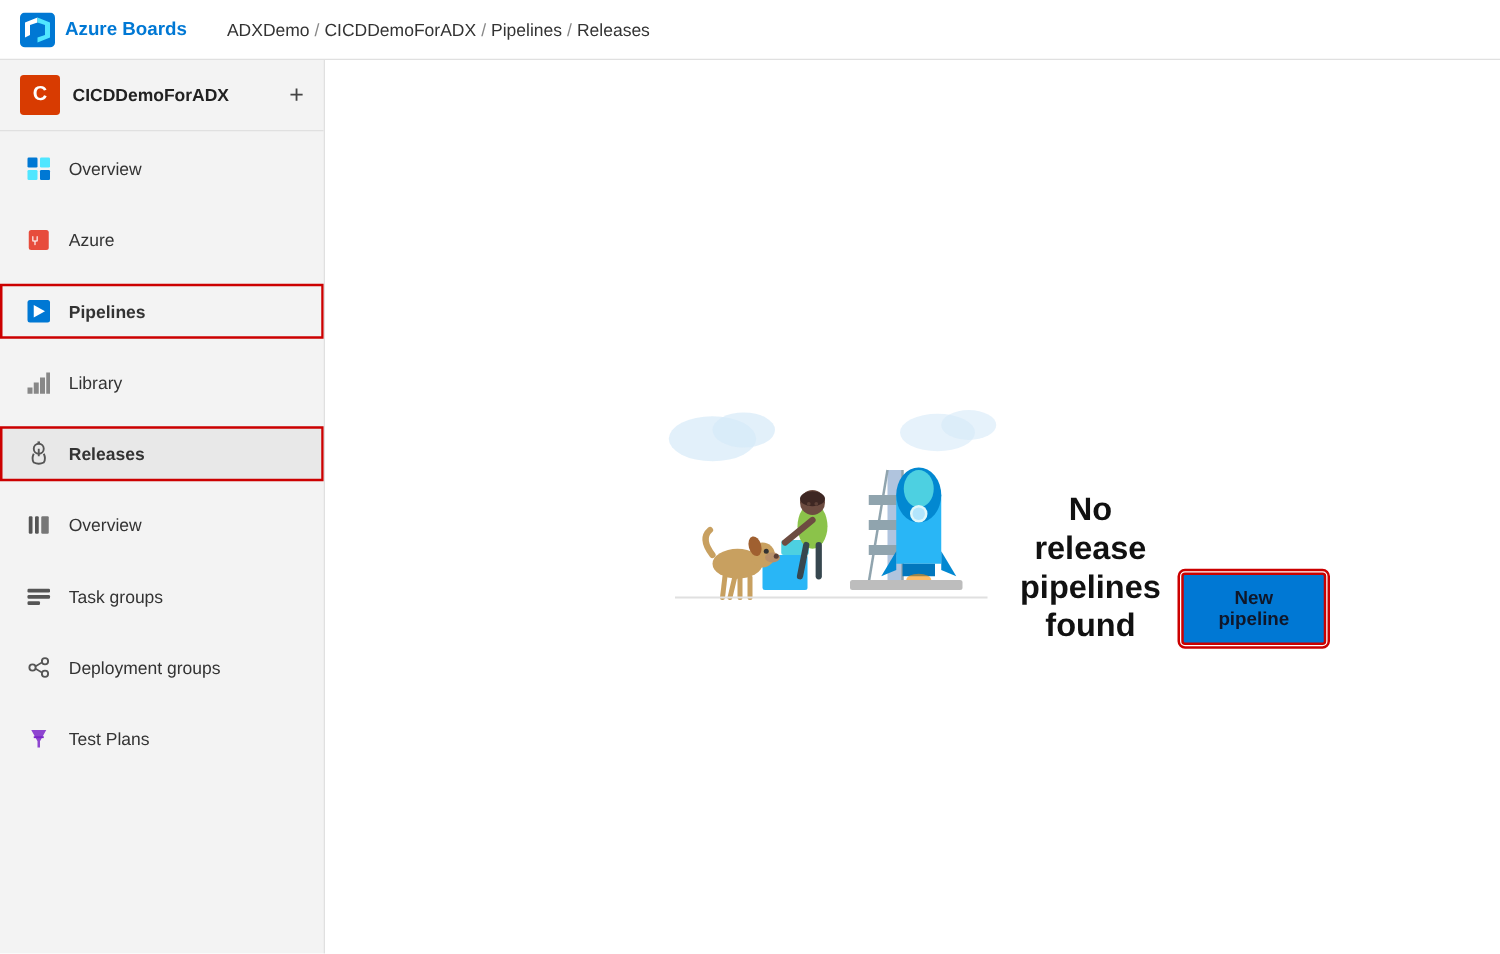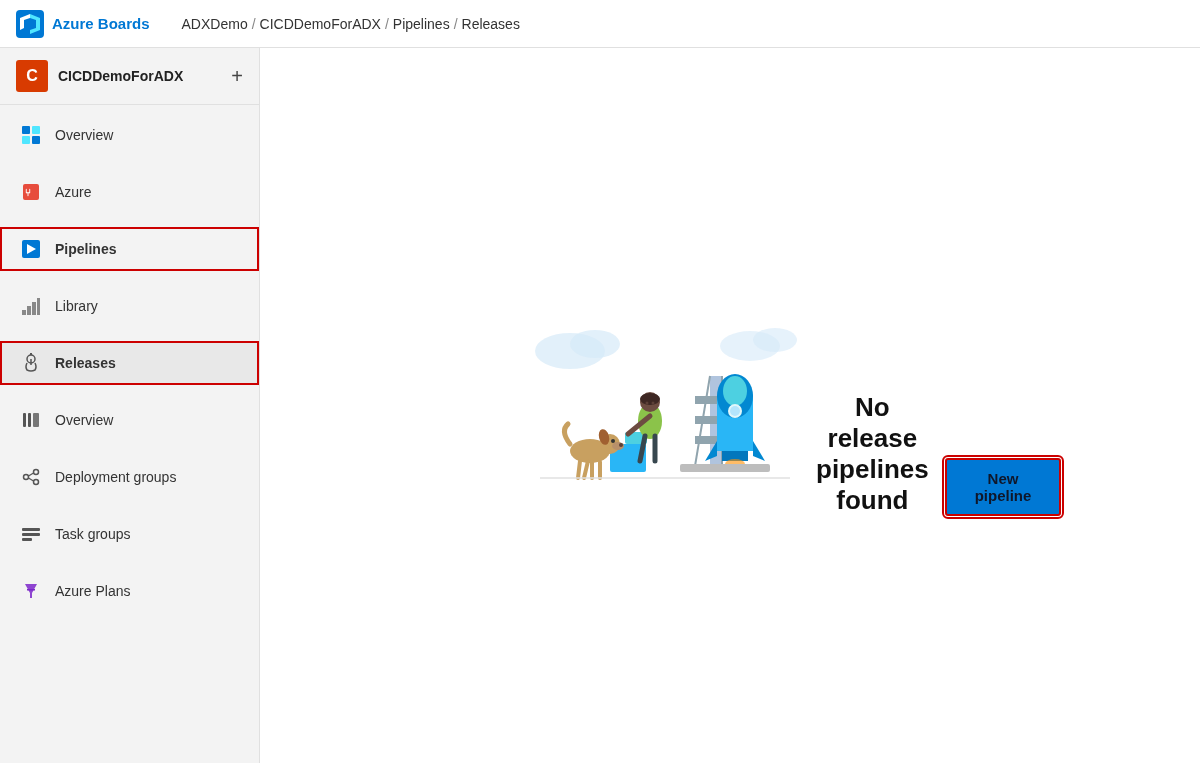--- a/index.html
+++ b/index.html
@@ -306,51 +306,51 @@
           <svg width="20" height="20" viewBox="0 0 20 20" fill="none" xmlns="http://www.w3.org/2000/svg">
             <rect x="2" y="3" width="3" height="14" rx="1" fill="#555"></rect>
             <rect x="7" y="3" width="3" height="14" rx="1" fill="#555"></rect>
             <rect x="12" y="3" width="6" height="14" rx="1" fill="#777"></rect>
           </svg>
         </span>
         <span>Overview</span>
       </div>
 
       <div class="sidebar-item">
+        <span class="sidebar-item-icon icon-taskgroups">
+          <svg width="20" height="20" viewBox="0 0 20 20" fill="none" xmlns="http://www.w3.org/2000/svg">
+            <rect x="1" y="4" width="18" height="3" rx="1" fill="#555"></rect>
+            <rect x="1" y="9" width="18" height="3" rx="1" fill="#555"></rect>
+            <rect x="1" y="14" width="10" height="3" rx="1" fill="#555"></rect>
+          </svg>
+        </span>
+        <span>Task groups</span>
+      </div>
+
+      <div class="sidebar-item">
         <span class="sidebar-item-icon icon-deploymentgroups">
           <svg width="20" height="20" viewBox="0 0 20 20" fill="none" xmlns="http://www.w3.org/2000/svg">
             <circle cx="5" cy="10" r="2.5" stroke="#555" stroke-width="1.5" fill="none"></circle>
             <circle cx="15" cy="5" r="2.5" stroke="#555" stroke-width="1.5" fill="none"></circle>
             <circle cx="15" cy="15" r="2.5" stroke="#555" stroke-width="1.5" fill="none"></circle>
             <line x1="7.5" y1="9" x2="12.5" y2="6" stroke="#555" stroke-width="1.2"></line>
             <line x1="7.5" y1="11" x2="12.5" y2="14" stroke="#555" stroke-width="1.2"></line>
           </svg>
         </span>
         <span>Deployment groups</span>
       </div>
 
       <div class="sidebar-item">
-        <span class="sidebar-item-icon icon-taskgroups">
-          <svg width="20" height="20" viewBox="0 0 20 20" fill="none" xmlns="http://www.w3.org/2000/svg">
-            <rect x="1" y="4" width="18" height="3" rx="1" fill="#555"></rect>
-            <rect x="1" y="9" width="18" height="3" rx="1" fill="#555"></rect>
-            <rect x="1" y="14" width="10" height="3" rx="1" fill="#555"></rect>
-          </svg>
-        </span>
-        <span>Task groups</span>
-      </div>
-
-      <div class="sidebar-item">
         <span class="sidebar-item-icon icon-testplans">
           <svg width="20" height="20" viewBox="0 0 20 20" fill="none" xmlns="http://www.w3.org/2000/svg">
             <path d="M4 3 L9 12 L9 17 L11 17 L11 12 L16 3 Z" fill="#7b26c9" opacity="0.85"></path>
             <rect x="6" y="8" width="8" height="1.5" fill="#7b26c9"></rect>
           </svg>
         </span>
-        <span>Azure Plans</span>
+        <span>Test Plans</span>
       </div>
 
     </div>
   </div>
 
   <div class="content-area">
     <div class="empty-state">
 
       <div class="illustration">
         <svg class="illus-svg" viewBox="0 0 320 220" xmlns="http://www.w3.org/2000/svg">

